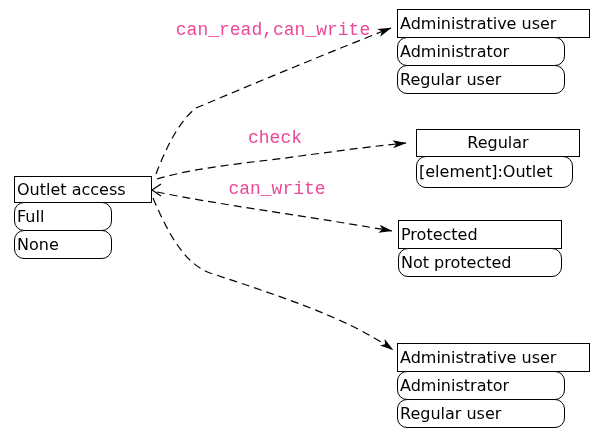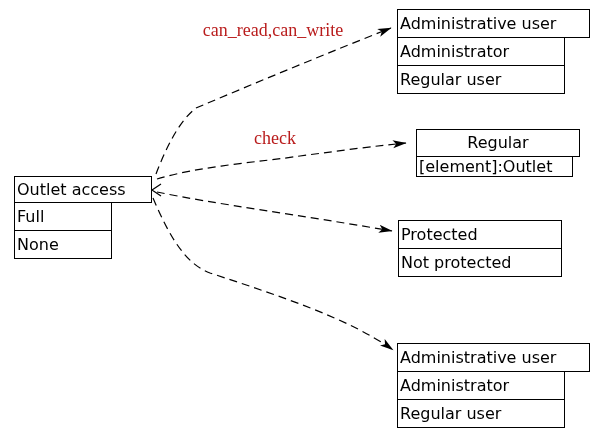--- a/index.html
+++ b/index.html
@@ -9,42 +9,42 @@
   }
   .edges-svg{position:absolute;left:0;top:0;width:608px;height:435px;}
   .edge{fill:none;stroke:#000;stroke-width:1.2;stroke-dasharray:8 5;}
   .backvee{fill:none;stroke:#000;stroke-width:1.2;}
   .node{position:absolute;}
   .cell{
     box-sizing:border-box;border:1px solid #000;background:#ffffff;
     display:flex;align-items:center;padding:0 2px;font-size:16px;line-height:1;
     white-space:nowrap;overflow:hidden;
   }
-  .cell + .cell{margin-top:-1px;}
+  .cell + .cell{margin-top:-1px;border-radius:10px;}
   .cell.center{justify-content:center;}
   
   #n-outlet{left:14px;top:176px;}
   #n-outlet .title{width:138px;height:27px;}
   #n-outlet .row{width:98px;height:29px;}
   #n-admin-top{left:397px;top:9px;}
   #n-admin-top .title{width:193px;height:29px;}
   #n-admin-top .row{width:168px;height:29px;}
   #n-outlets{left:416px;top:129px;}
   #n-outlets .title{width:164px;height:28px;}
-  #n-outlets .row{width:157px;height:21px;}
+  #n-outlets .row{width:157px;height:32px;}
   #n-protect{left:398px;top:220px;}
   #n-protect .title{width:192px;height:29px;}
   #n-protect .row{width:164px;height:29px;}
   #n-admin-bot{left:397px;top:343px;}
   #n-admin-bot .title{width:193px;height:29px;}
   #n-admin-bot .row{width:168px;height:29px;}
   
   .elabel{
     position:absolute;transform:translate(-50%,-50%);
-    font-family:Liberation Serif, serif;font-size:18px;white-space:nowrap;color:#b91c1c;
+    font-family:Liberation Mono, monospace;font-size:18px;white-space:nowrap;color:#ec4899;
   }
   #el-1{left:273px;top:30px;}
   #el-2{left:275px;top:138px;}
   #el-3{left:277px;top:189px;}
   #el-4{left:275px;top:246px;}
 </style>
 </head>
 <body>
 
 <div class="canvas">
@@ -57,20 +57,21 @@
     </defs>
     <path class="edge" d="M156,174 C166,148 179,121 196,108 C260,81 330,52 391,28" marker-end="url(#ah)"></path>
     <path class="edge" d="M157,179 C200,166 260,162 300,156 C345,150 375,146 406,143" marker-end="url(#ah)"></path>
     <path class="edge" d="M157,192 C215,204 300,215 392,231" marker-end="url(#ah)"></path>
     <path class="edge" d="M153,198 C170,238 186,264 210,273 C280,296 350,319 393,350" marker-end="url(#ah)"></path>
     <path class="backvee" d="M161,184 L152,190 L161,196"></path>
   </svg>
 
   <div class="elabel" id="el-1">can_read,can_write</div>
   <div class="elabel" id="el-2">check</div>
+  <div class="elabel" id="el-3">can_write</div>
 
   <div class="node" id="n-outlet">
     <div class="cell title">Outlet access</div>
     <div class="cell row">Full</div>
     <div class="cell row">None</div>
   </div>
 
   <div class="node" id="n-admin-top">
     <div class="cell title">Administrative user</div>
     <div class="cell row">Administrator</div>

